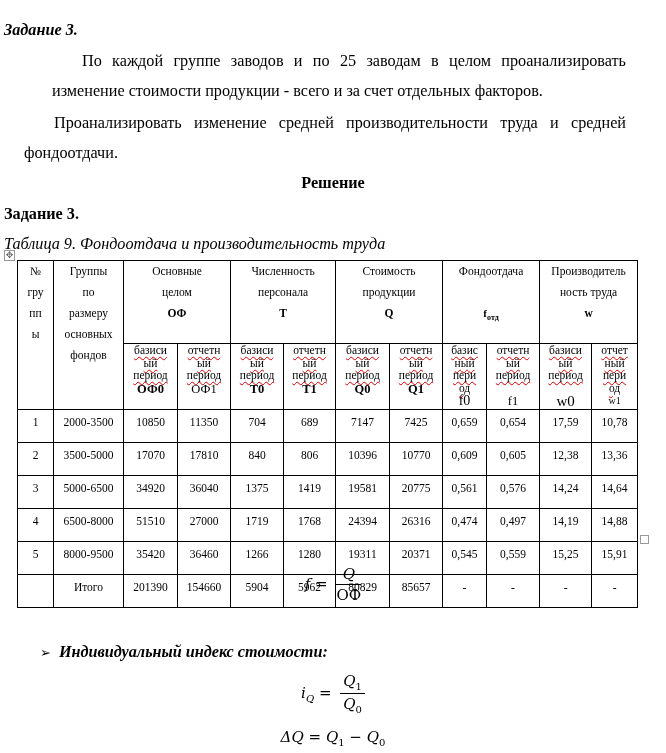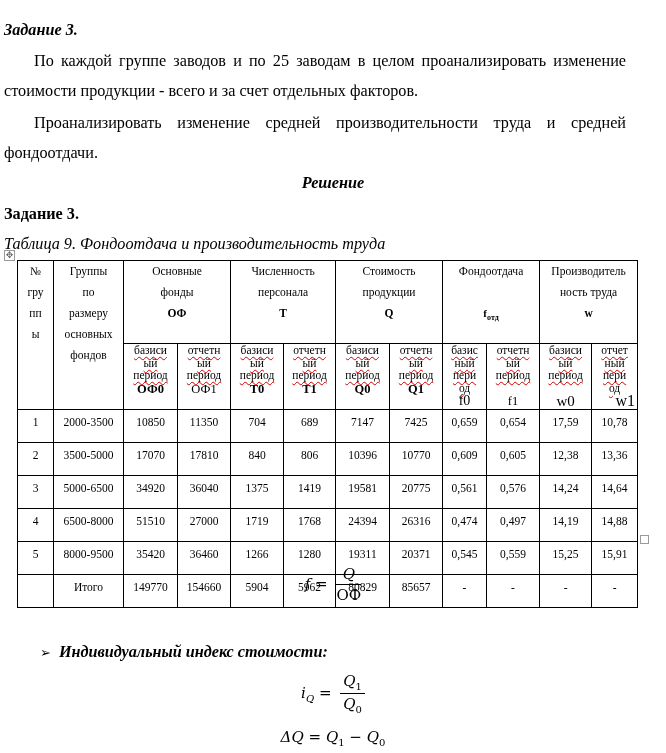--- a/index.html
+++ b/index.html
@@ -1,22 +1,22 @@
 <!DOCTYPE html>
 <html><head>
 <meta charset="utf-8">
 <style>
   html, body { margin: 0; padding: 0; background: #ffffff; }
   body { width: 666px; height: 753px; overflow: hidden; position: relative;
          font-family: "Liberation Serif", "DejaVu Serif", serif; color: #000; }
   .p { position: absolute; left: 4px; right: 40px; font-size: 16.2px; line-height: 30px; }
   #task-title { top: 15px; font-weight: bold; font-style: italic; }
-  #para1 { top: 46px; text-indent: 30px; text-align: justify; text-align-last: left; }
-  #para2 { top: 108px; text-indent: 30px; text-align: justify; text-align-last: left; }
-  #solution-heading { top: 168px; left: 0; right: 0; text-align: center; font-weight: bold; font-style: italic; }
+  #para1 { top: 46px; text-indent: 30px; text-align: justify; text-align-last: left; margin-left: 48px; }
+  #para2 { top: 108px; text-indent: 30px; text-align: justify; text-align-last: left; margin-left: 20px; }
+  #solution-heading { top: 168px; left: 0; right: 0; text-align: center; font-weight: bold; }
   #task-title-2 { top: 199px; font-weight: bold; }
   #table-caption { top: 229px; font-style: italic; }
   .move-handle { position: absolute; left: 4px; top: 250px; width: 9px; height: 9px;
                  border: 1px solid #9a9a9a; font-size: 9px; line-height: 9px; text-align: center;
                  color: #666; font-family: "DejaVu Sans", sans-serif; }
   .resize-handle { position: absolute; left: 640px; top: 535px; width: 7px; height: 7px;
                    border: 1px solid #9a9a9a; background: #fff; }
   table.data { position: absolute; left: 17px; top: 260px; width: 610px;
                border-collapse: collapse; font-size: 11.5px; table-layout: fixed; }
   table.data td { border: 1px solid #000; text-align: center; vertical-align: top; padding: 0 2px; }
@@ -76,21 +76,21 @@
         </td>
     <td rowspan="2" id="h-groups">
           <div>Группы</div>
           <div>по</div>
           <div>размеру</div>
           <div>основных</div>
           <div>фондов</div>
         </td>
     <td colspan="2" id="h-of">
           <div>Основные</div>
-          <div>фонды</div>
+          <div>целом</div>
           <div class="sym">ОФ</div>
         </td>
     <td colspan="2" id="h-t">
           <div>Численность</div>
           <div>персонала</div>
           <div class="sym">Т</div>
         </td>
     <td colspan="2" id="h-q">
           <div>Стоимость</div>
           <div>продукции</div>
@@ -163,21 +163,21 @@
           <div><span class="sub-lbl">ый</span></div>
           <div><span class="sub-lbl">период</span></div>
           <div>&nbsp;</div>
           <div class="sym-plain" style="font-size: 15px; line-height: 14px;">w0</div>
         </td>
         <td>
           <div><span class="sub-lbl">отчет</span></div>
           <div><span class="sub-lbl">ный</span></div>
           <div><span class="sub-lbl">пери</span></div>
           <div><span class="sub-lbl">од</span></div>
-          <div class="sym-plain" style="font-size: 16px; line-height: 14px; text-align: right;">w1</div>
+          <div class="sym-plain" style="font-size: 10px; line-height: 14px;">w1</div>
         </td>
       </tr>
   </tbody>
     <tbody id="body-rows">
       <tr class="row">
         <td>1</td>
         <td>2000-3500</td>
         <td>10850</td>
         <td>11350</td>
         <td>704</td>
@@ -241,21 +241,21 @@
         <td>19311</td>
         <td>20371</td>
         <td>0,545</td>
         <td>0,559</td>
         <td>15,25</td>
         <td>15,91</td>
       </tr>
       <tr class="row">
         <td></td>
         <td>Итого</td>
-        <td>149770</td>
+        <td>201390</td>
         <td>154660</td>
         <td>5904</td>
         <td>5962</td>
         <td>80829</td>
         <td>85657</td>
         <td>-</td>
         <td>-</td>
         <td>-</td>
         <td>-</td>
       </tr>

